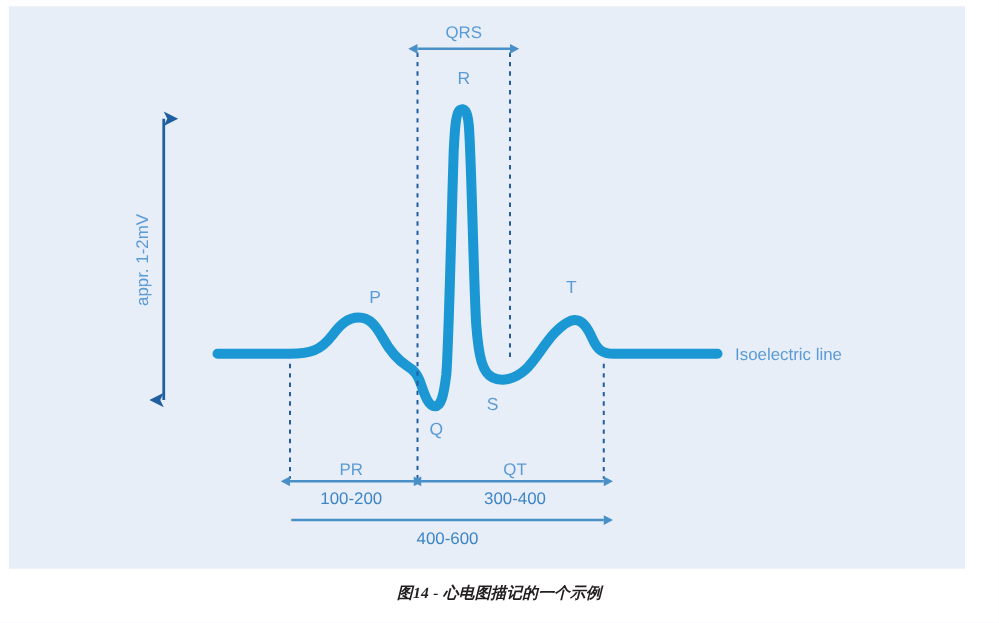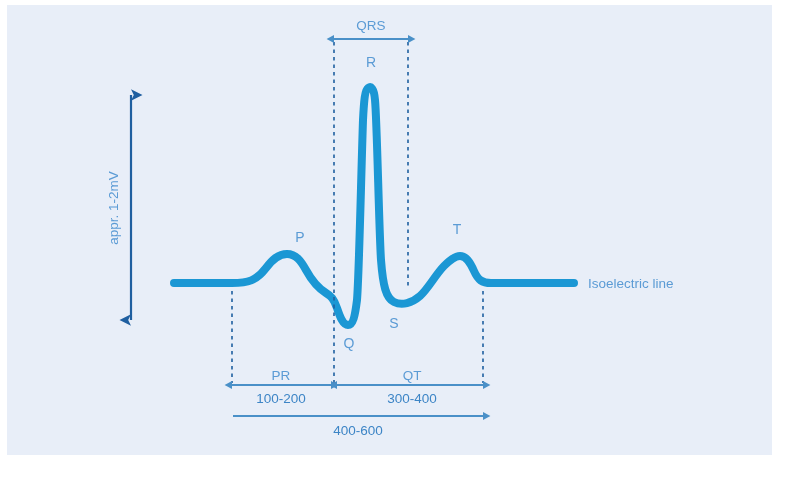--- a/index.html
+++ b/index.html
@@ -159,14 +159,15 @@
     <text class="lbl lbl-wave" x="300" y="242" text-anchor="middle">P</text>
     <text class="lbl lbl-wave" x="349" y="348" text-anchor="middle">Q</text>
     <text class="lbl lbl-wave" x="371" y="67" text-anchor="middle">R</text>
     <text class="lbl lbl-wave" x="394" y="328" text-anchor="middle">S</text>
     <text class="lbl lbl-wave" x="457" y="234" text-anchor="middle">T</text>
 
     <text class="lbl lbl-iso" x="588" y="288" text-anchor="start">Isoelectric line</text>
 
   </svg>
 
+  <div class="caption">图14 - 心电图描记的一个示例</div>
 
 </div>
 
 </body></html>

